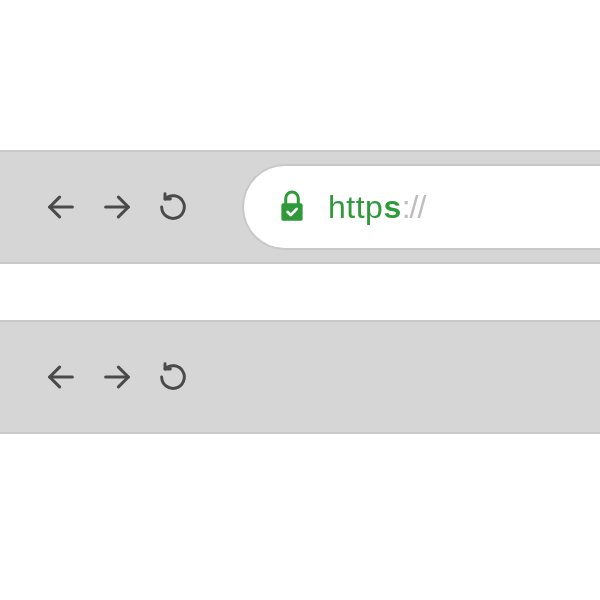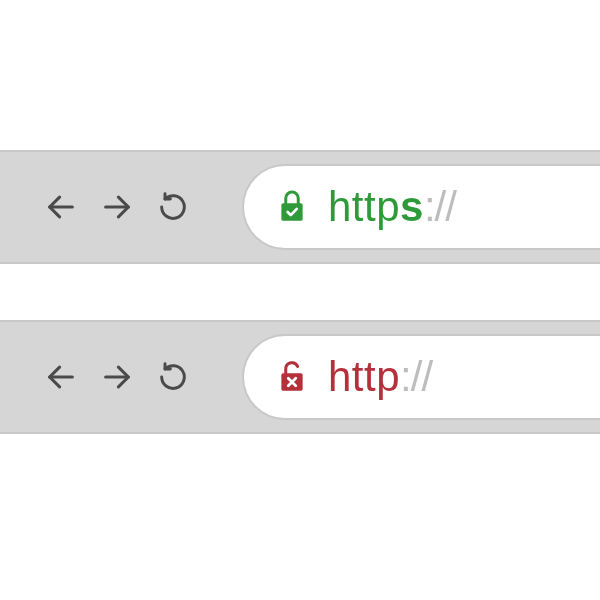--- a/index.html
+++ b/index.html
@@ -58,21 +58,21 @@
   }
   .lock-slot {
     width: 36px;
     height: 40px;
     display: flex;
     align-items: center;
     justify-content: center;
     margin-right: 18px;
   }
   .url-text {
-    font-size: 42px;
+    font-size: 32px;
     font-weight: 400;
     letter-spacing: 0.5px;
     white-space: nowrap;
   }
   .url-text .scheme { font-weight: 400; }
   .url-text .slashes { color: #bdbdbd; font-weight: 400; letter-spacing: -1px; }
   .url-text .scheme .s-char { font-weight: 700; }
   svg { display: block; }
 </style>
 </head>
@@ -129,28 +129,15 @@
             <polyline points="13 5 20 12 13 19"></polyline>
           </svg>
       </span>
       <span class="nav-icon">
         <svg viewBox="0 0 24 24" width="32" height="32" fill="none" stroke="#4a4a4a" stroke-width="2.2" stroke-linecap="round" stroke-linejoin="round">
             <path d="M3.5 12a8.5 8.5 0 1 0 2.5-6"></path>
             <polyline points="6 2 6 6 10 6"></polyline>
           </svg>
       </span>
     </div>
-    <div class="address-pill">
-      <span class="lock-slot">
-        <svg viewBox="0 0 24 28" width="30" height="36">
-          <path d="M7 11 V7 a5 5 0 0 1 9.5 -1.5" fill="none" stroke="#b4303a" stroke-width="2.4" stroke-linecap="round"></path>
-          <rect x="3.5" y="11" width="17" height="14" rx="1.5" fill="#b4303a"></rect>
-          <line x1="9" y1="15" x2="15" y2="21" stroke="#ffffff" stroke-width="2.2" stroke-linecap="round"></line>
-          <line x1="15" y1="15" x2="9" y2="21" stroke="#ffffff" stroke-width="2.2" stroke-linecap="round"></line>
-        </svg>
-      </span>
-      <span class="url-text">
-        <span class="scheme" style="color:#b4303a;">http</span><span class="slashes">://</span>
-      </span>
-    </div>
   </div>
 
 </div>
 
 </body></html>

